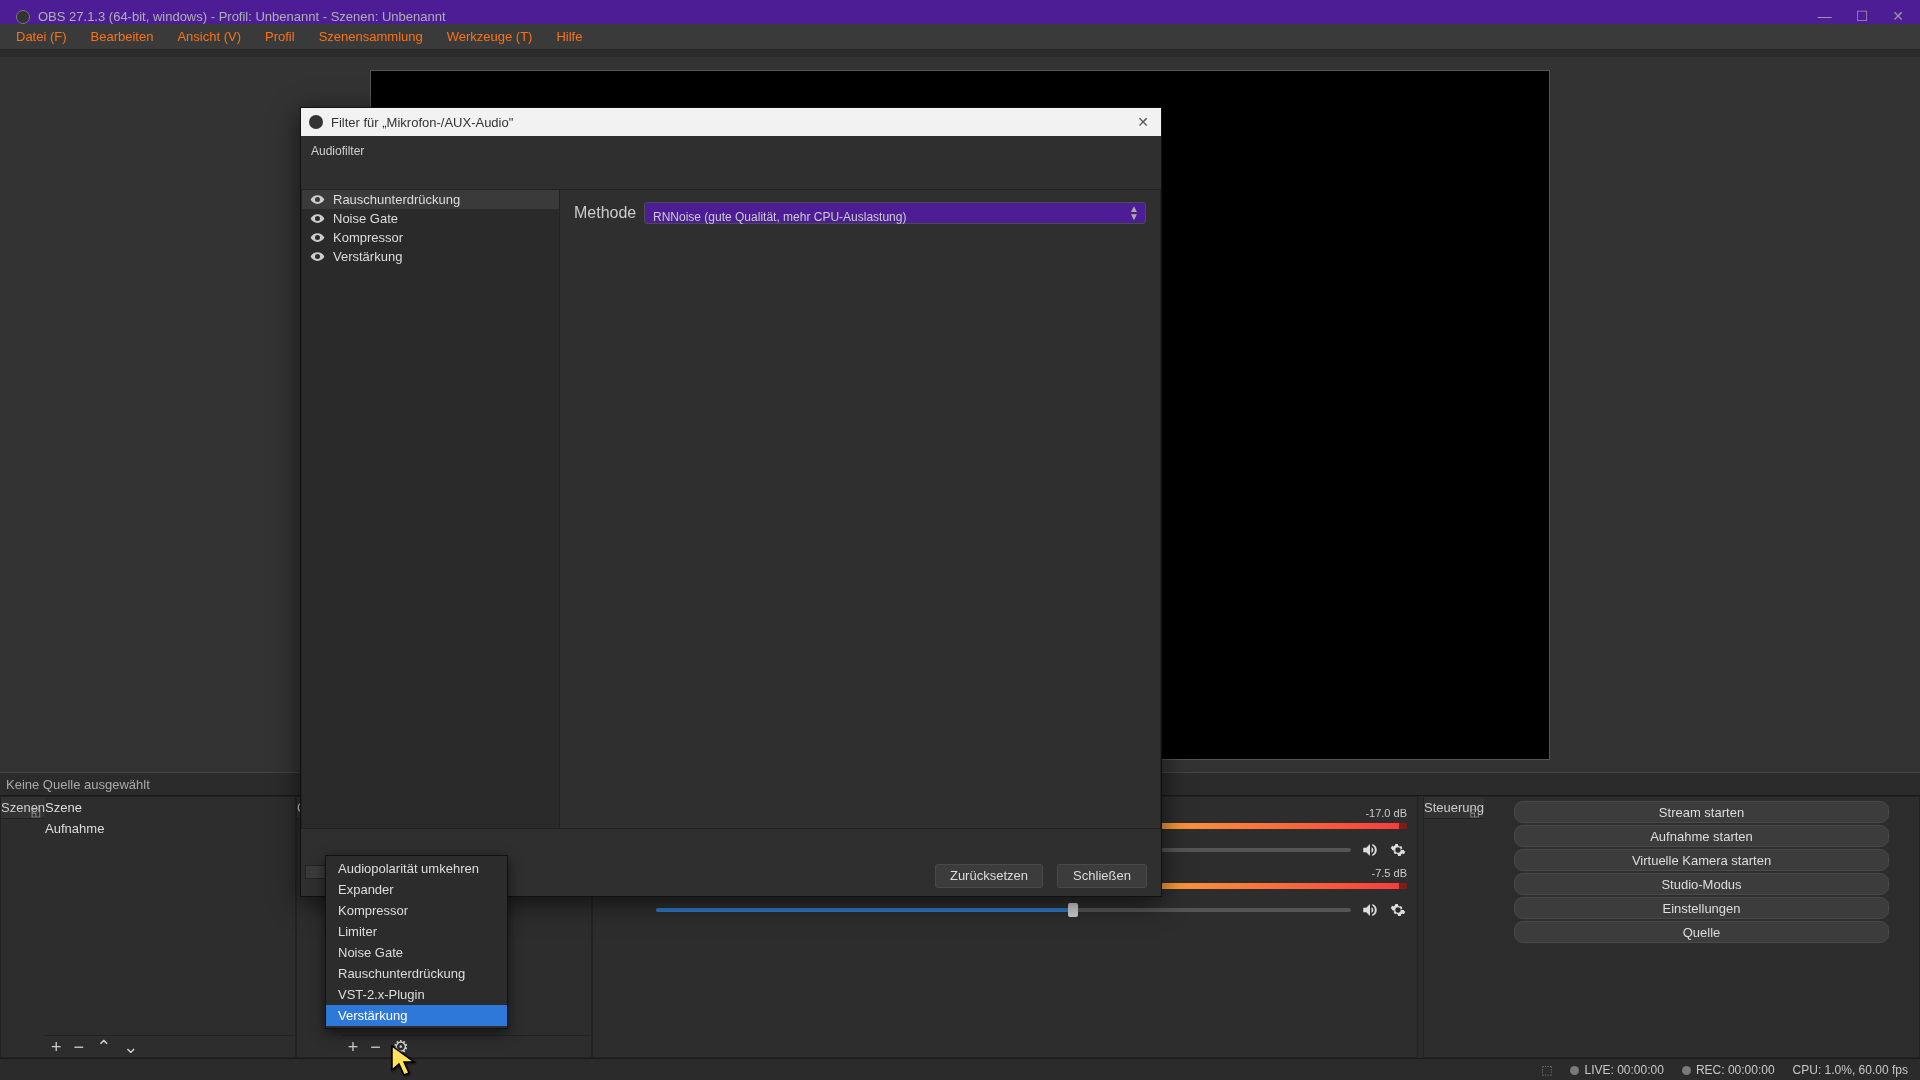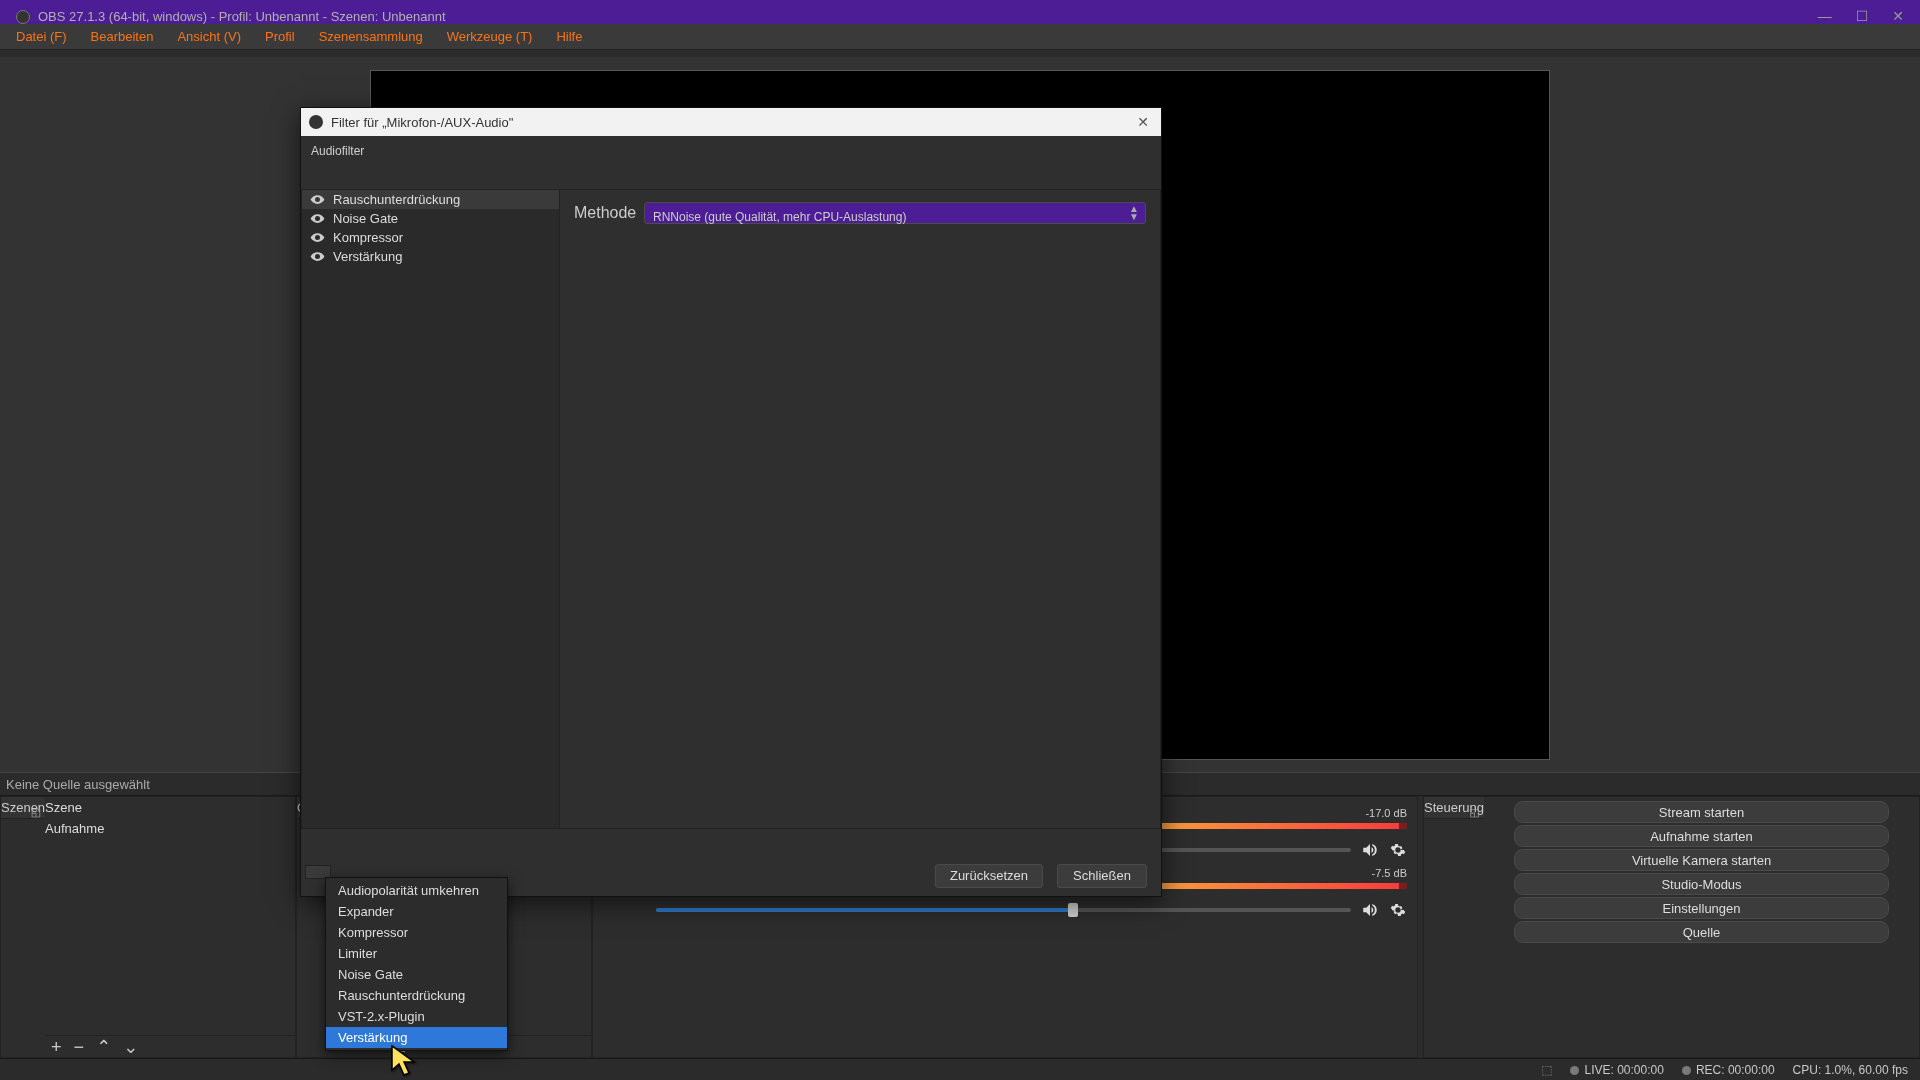--- a/index.html
+++ b/index.html
@@ -82,21 +82,21 @@
 .filter-props-pane { flex:1; background:#2f2f2f; padding: 12px 14px; border:1px solid #222;}
 .prop-row { display:flex; align-items:center; gap:10px; }
 .prop-label { width:60px; color:#ccc; font-size:16px;}
 .prop-select { flex:1; height:22px; background:#4c1d95; border:1px solid #4c4c4c; border-radius:3px; color:#ccc; padding:4px 8px; position:relative; line-height:20px; font-size:12px;}
 .prop-select .select-arrows { position:absolute; right:6px; top:2px; font-size:10px; color:#aaa; line-height:8px;}
 
 .dlg-buttons { height:40px; display:flex; align-items:center; justify-content:flex-end; gap:14px; padding: 0 14px; background:#2f2f2f;}
 .dlg-btn { min-width:90px; height:24px; line-height:22px; background:#3c3c3c; border:1px solid #4a4a4a; color:#ddd; text-align:center; border-radius:3px; padding:0 14px;}
 
 
-.context-menu { position:absolute; left:325px; top:877px; width:183px; background:#2c2c2c; border:1px solid #111; box-shadow:0 4px 12px rgba(0,0,0,0.6); z-index:200; padding:2px 0;}
+.context-menu { position:absolute; left:325px; top:855px; width:183px; background:#2c2c2c; border:1px solid #111; box-shadow:0 4px 12px rgba(0,0,0,0.6); z-index:200; padding:2px 0;}
 .ctx-header-stripe { position:absolute; left:305px; top:865px; width:26px; height:14px; background:#3a3a3a; border:1px solid #222; z-index:199;}
 .context-menu .ctx-item { padding: 3px 12px; color:#ddd; font-size:13px;}
 .context-menu .ctx-item.highlighted { background:#2d78d8; color:#fff; }
 
 
 .cursor { position:absolute; z-index:500; left:390px; top:1044px; pointer-events:none;}
 .cursor svg { filter: drop-shadow(1px 1px 1px rgba(0,0,0,0.6));}
 
 
 svg { display:block; }

